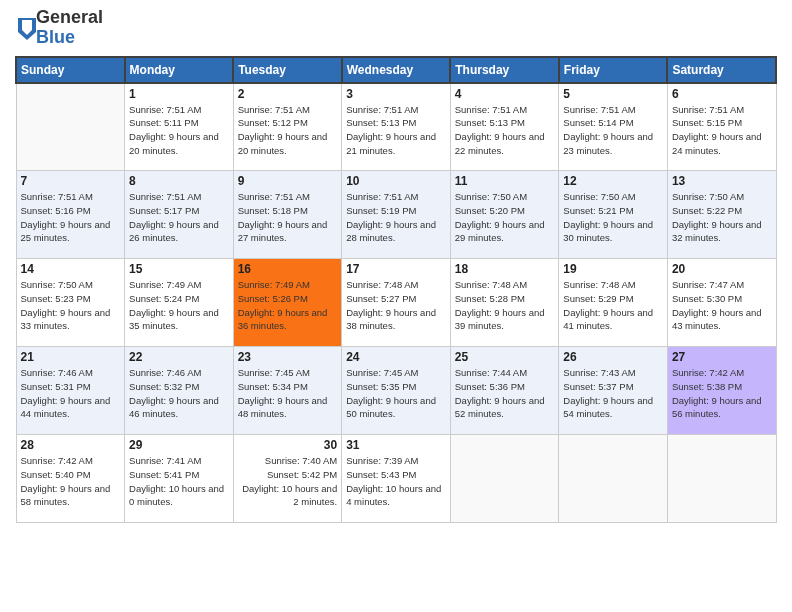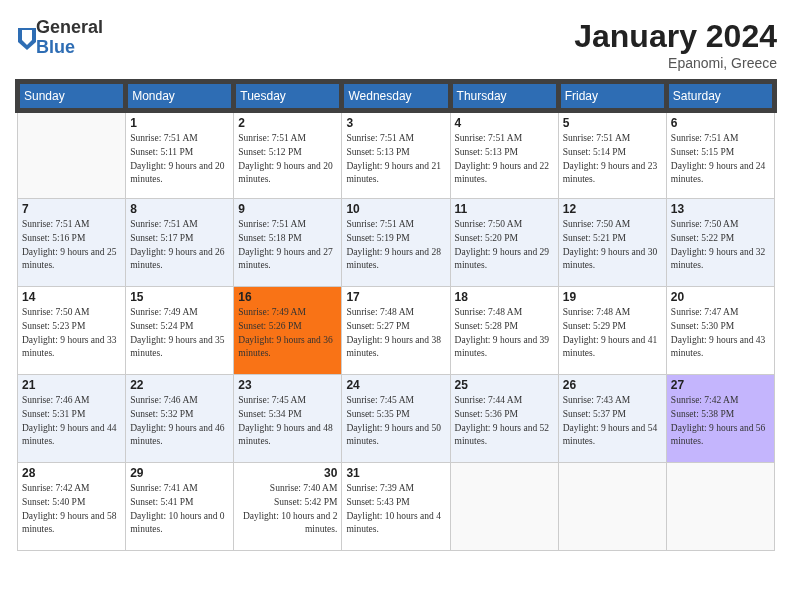--- a/index.html
+++ b/index.html
@@ -6,21 +6,21 @@
     body {
       width: 792px;
       height: 612px;
       font-family: Arial, sans-serif;
       background: #fff;
       overflow: hidden;
     }
     .page {
       width: 792px;
       height: 428px;
-      padding: 18px 15px;
+      padding: 8px 15px;
       display: flex;
       flex-direction: column;
     }
     .header {
       display: flex;
       justify-content: space-between;
       align-items: flex-start;
       margin-bottom: 8px;
     }
     .logo {
@@ -58,69 +58,64 @@
       flex: 1;
       border: 1px solid #ccc;
       border-collapse: collapse;
       width: 100%;
       table-layout: fixed;
     }
     .calendar th {
       background: #2e6db4;
       color: #fff;
       font-size: 12px;
-      font-weight: normal;
+      font-weight: bold;
       padding: 5px 4px;
       text-align: left;
-      border: 5px solid #404040;
+      border: 2px solid #404040;
     }
     .calendar td {
       vertical-align: top;
       border: 1px solid #ccc;
       padding: 3px 4px;
       font-size: 9.5px;
       color: #333;
       height: 88px;
     }
     .calendar td.empty {
       background: #f9f9f9;
     }
     .day-number {
       font-size: 12px;
       font-weight: bold;
       color: #222;
       margin-bottom: 2px;
     }
     .day-info {
       line-height: 1.45;
-      font-family: Liberation Serif, serif;
     }
     table {
       width: 100%;
       border-collapse: collapse;
     }
   </style>
 </head>
 <body>
 
 <div class="page">
   <div class="header">
     <div class="logo">
       <svg class="logo-icon" viewBox="0 0 18 22" xmlns="http://www.w3.org/2000/svg">
         <polygon points="0,0 18,0 18,14 9,22 0,14" fill="#2e6db4"></polygon>
         <polygon points="4,2 14,2 14,12 9,17 4,12" fill="#fff"></polygon>
       </svg>
       <div class="logo-text">
         <span class="logo-general">General</span>
         <span class="logo-blue">Blue</span>
       </div>
-    </div>
-    <div class="title-area">
-      <div class="title-month">January 2024</div>
-      <div class="title-location">Epanomi, Greece</div>
     </div>
   </div>
 
   <table class="calendar">
     <thead>
       <tr>
         <th>Sunday</th>
         <th>Monday</th>
         <th>Tuesday</th>
         <th>Wednesday</th>

